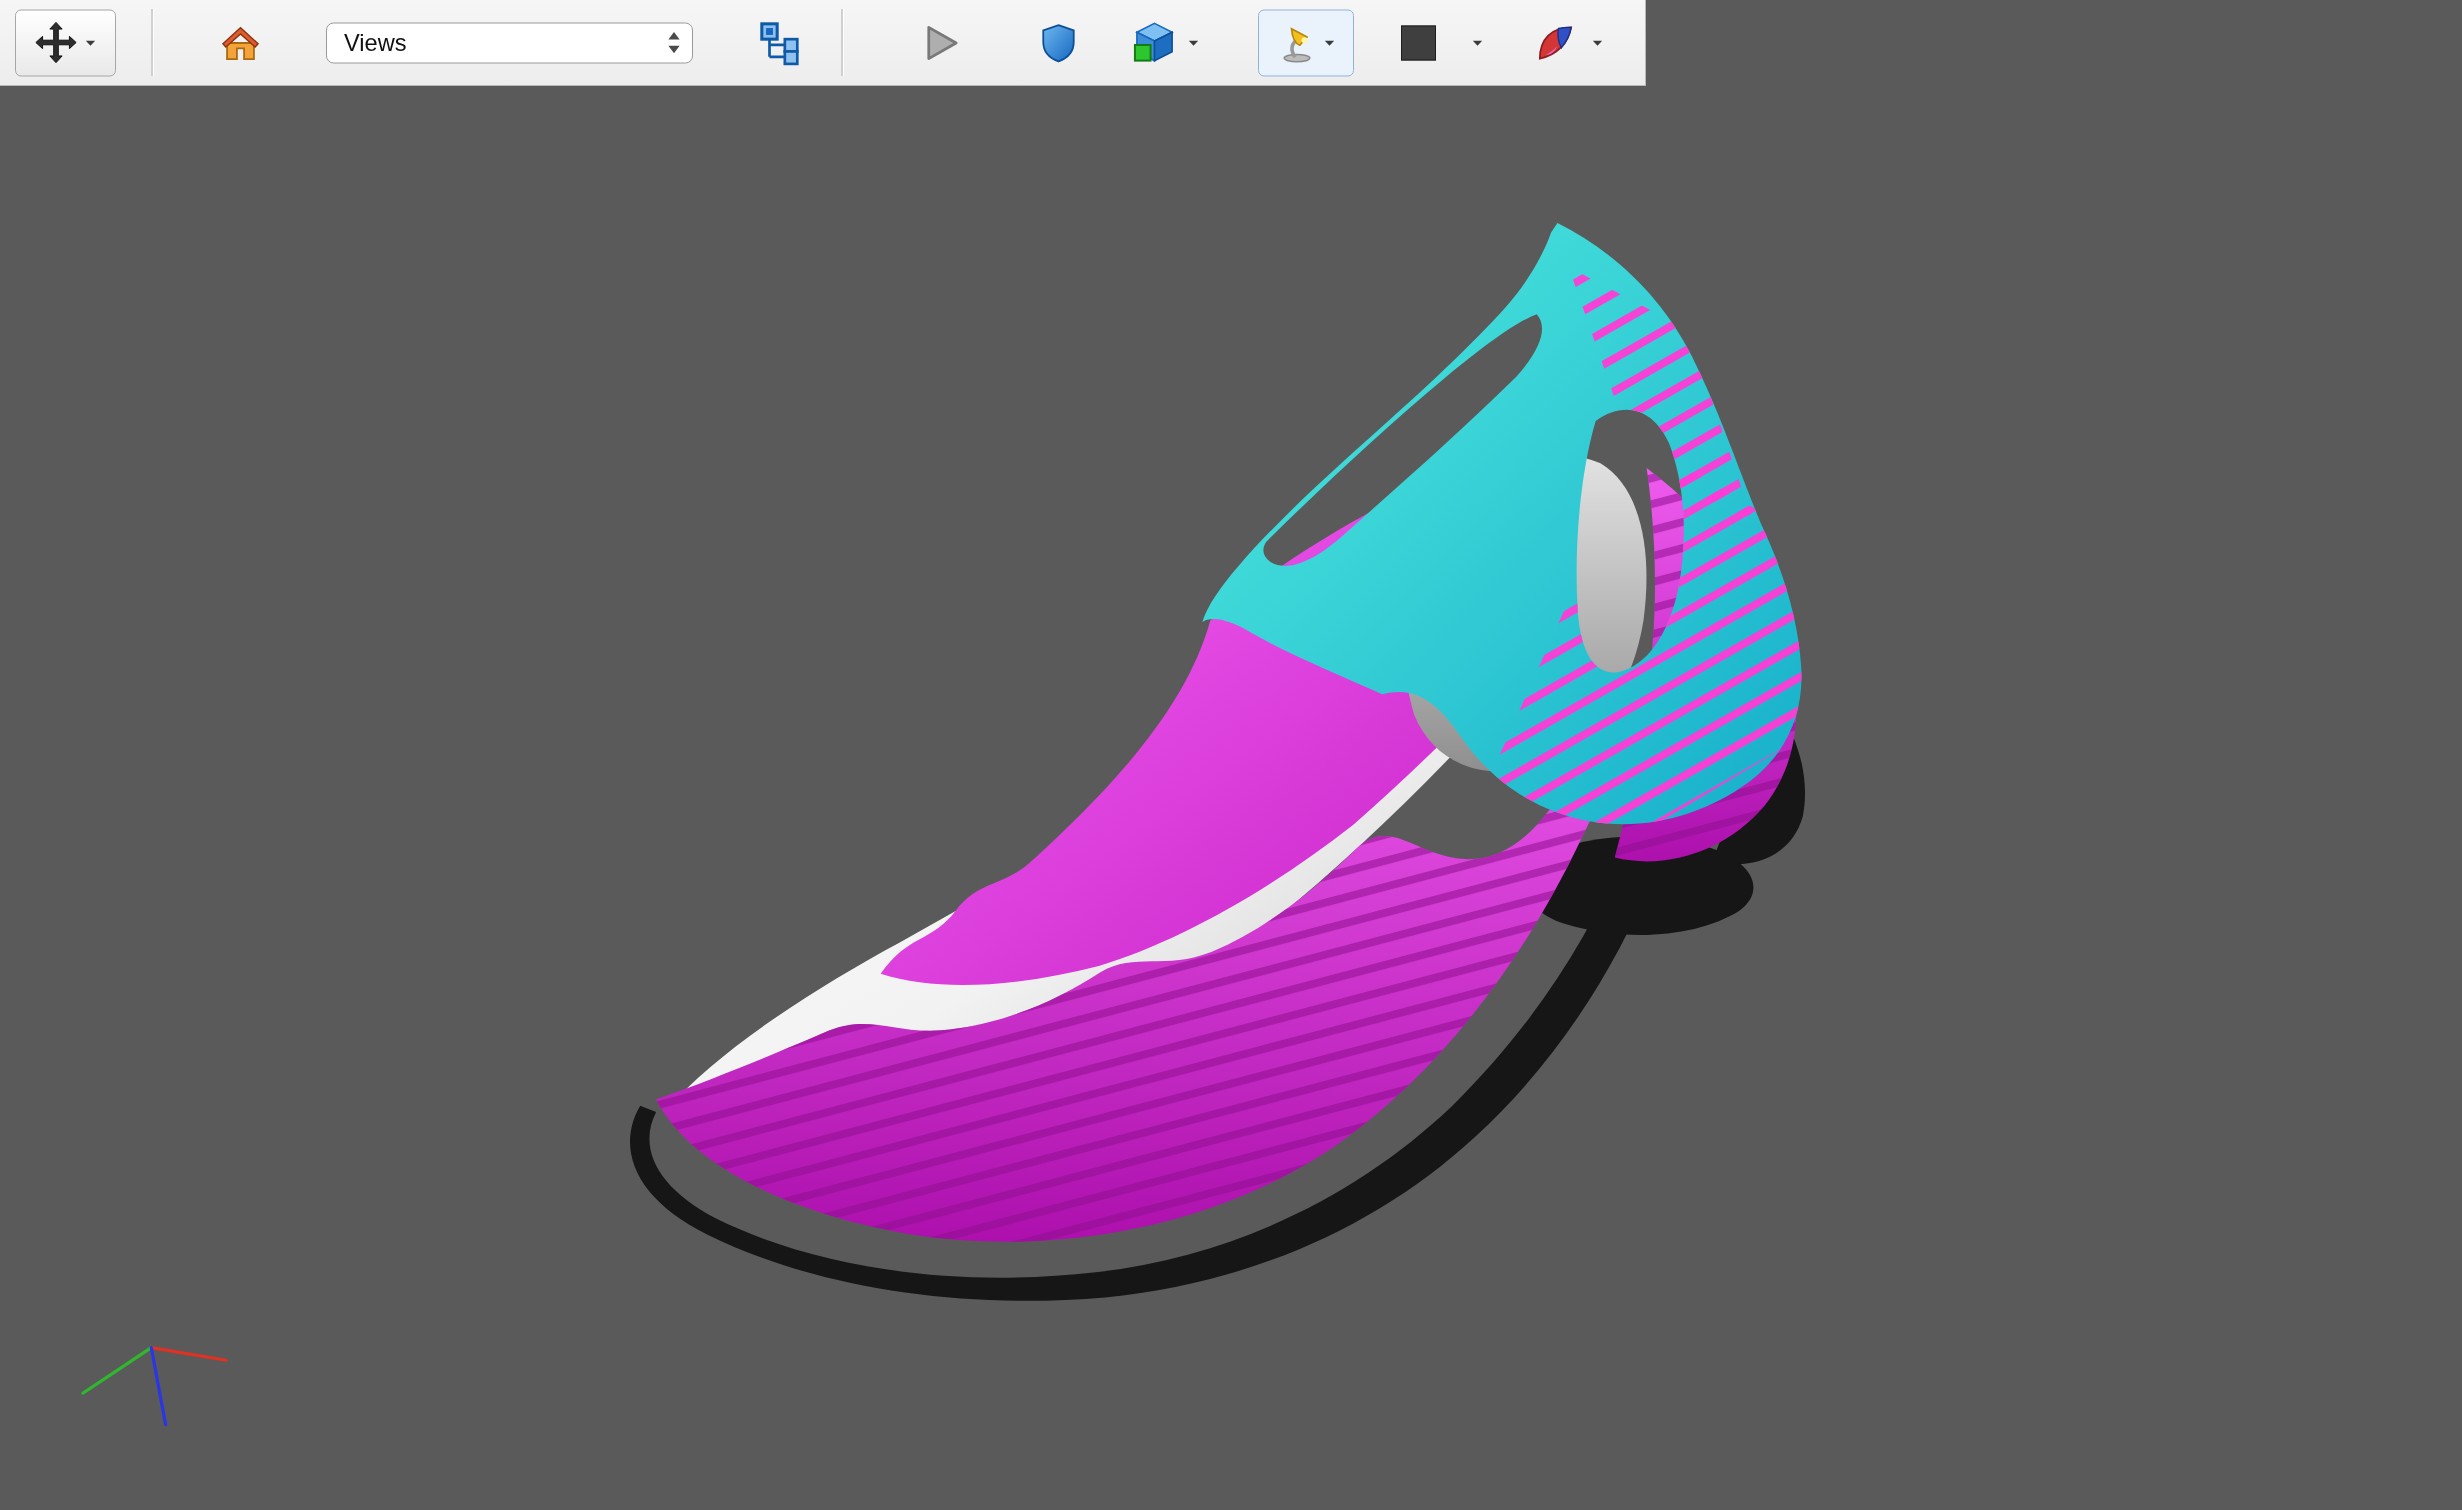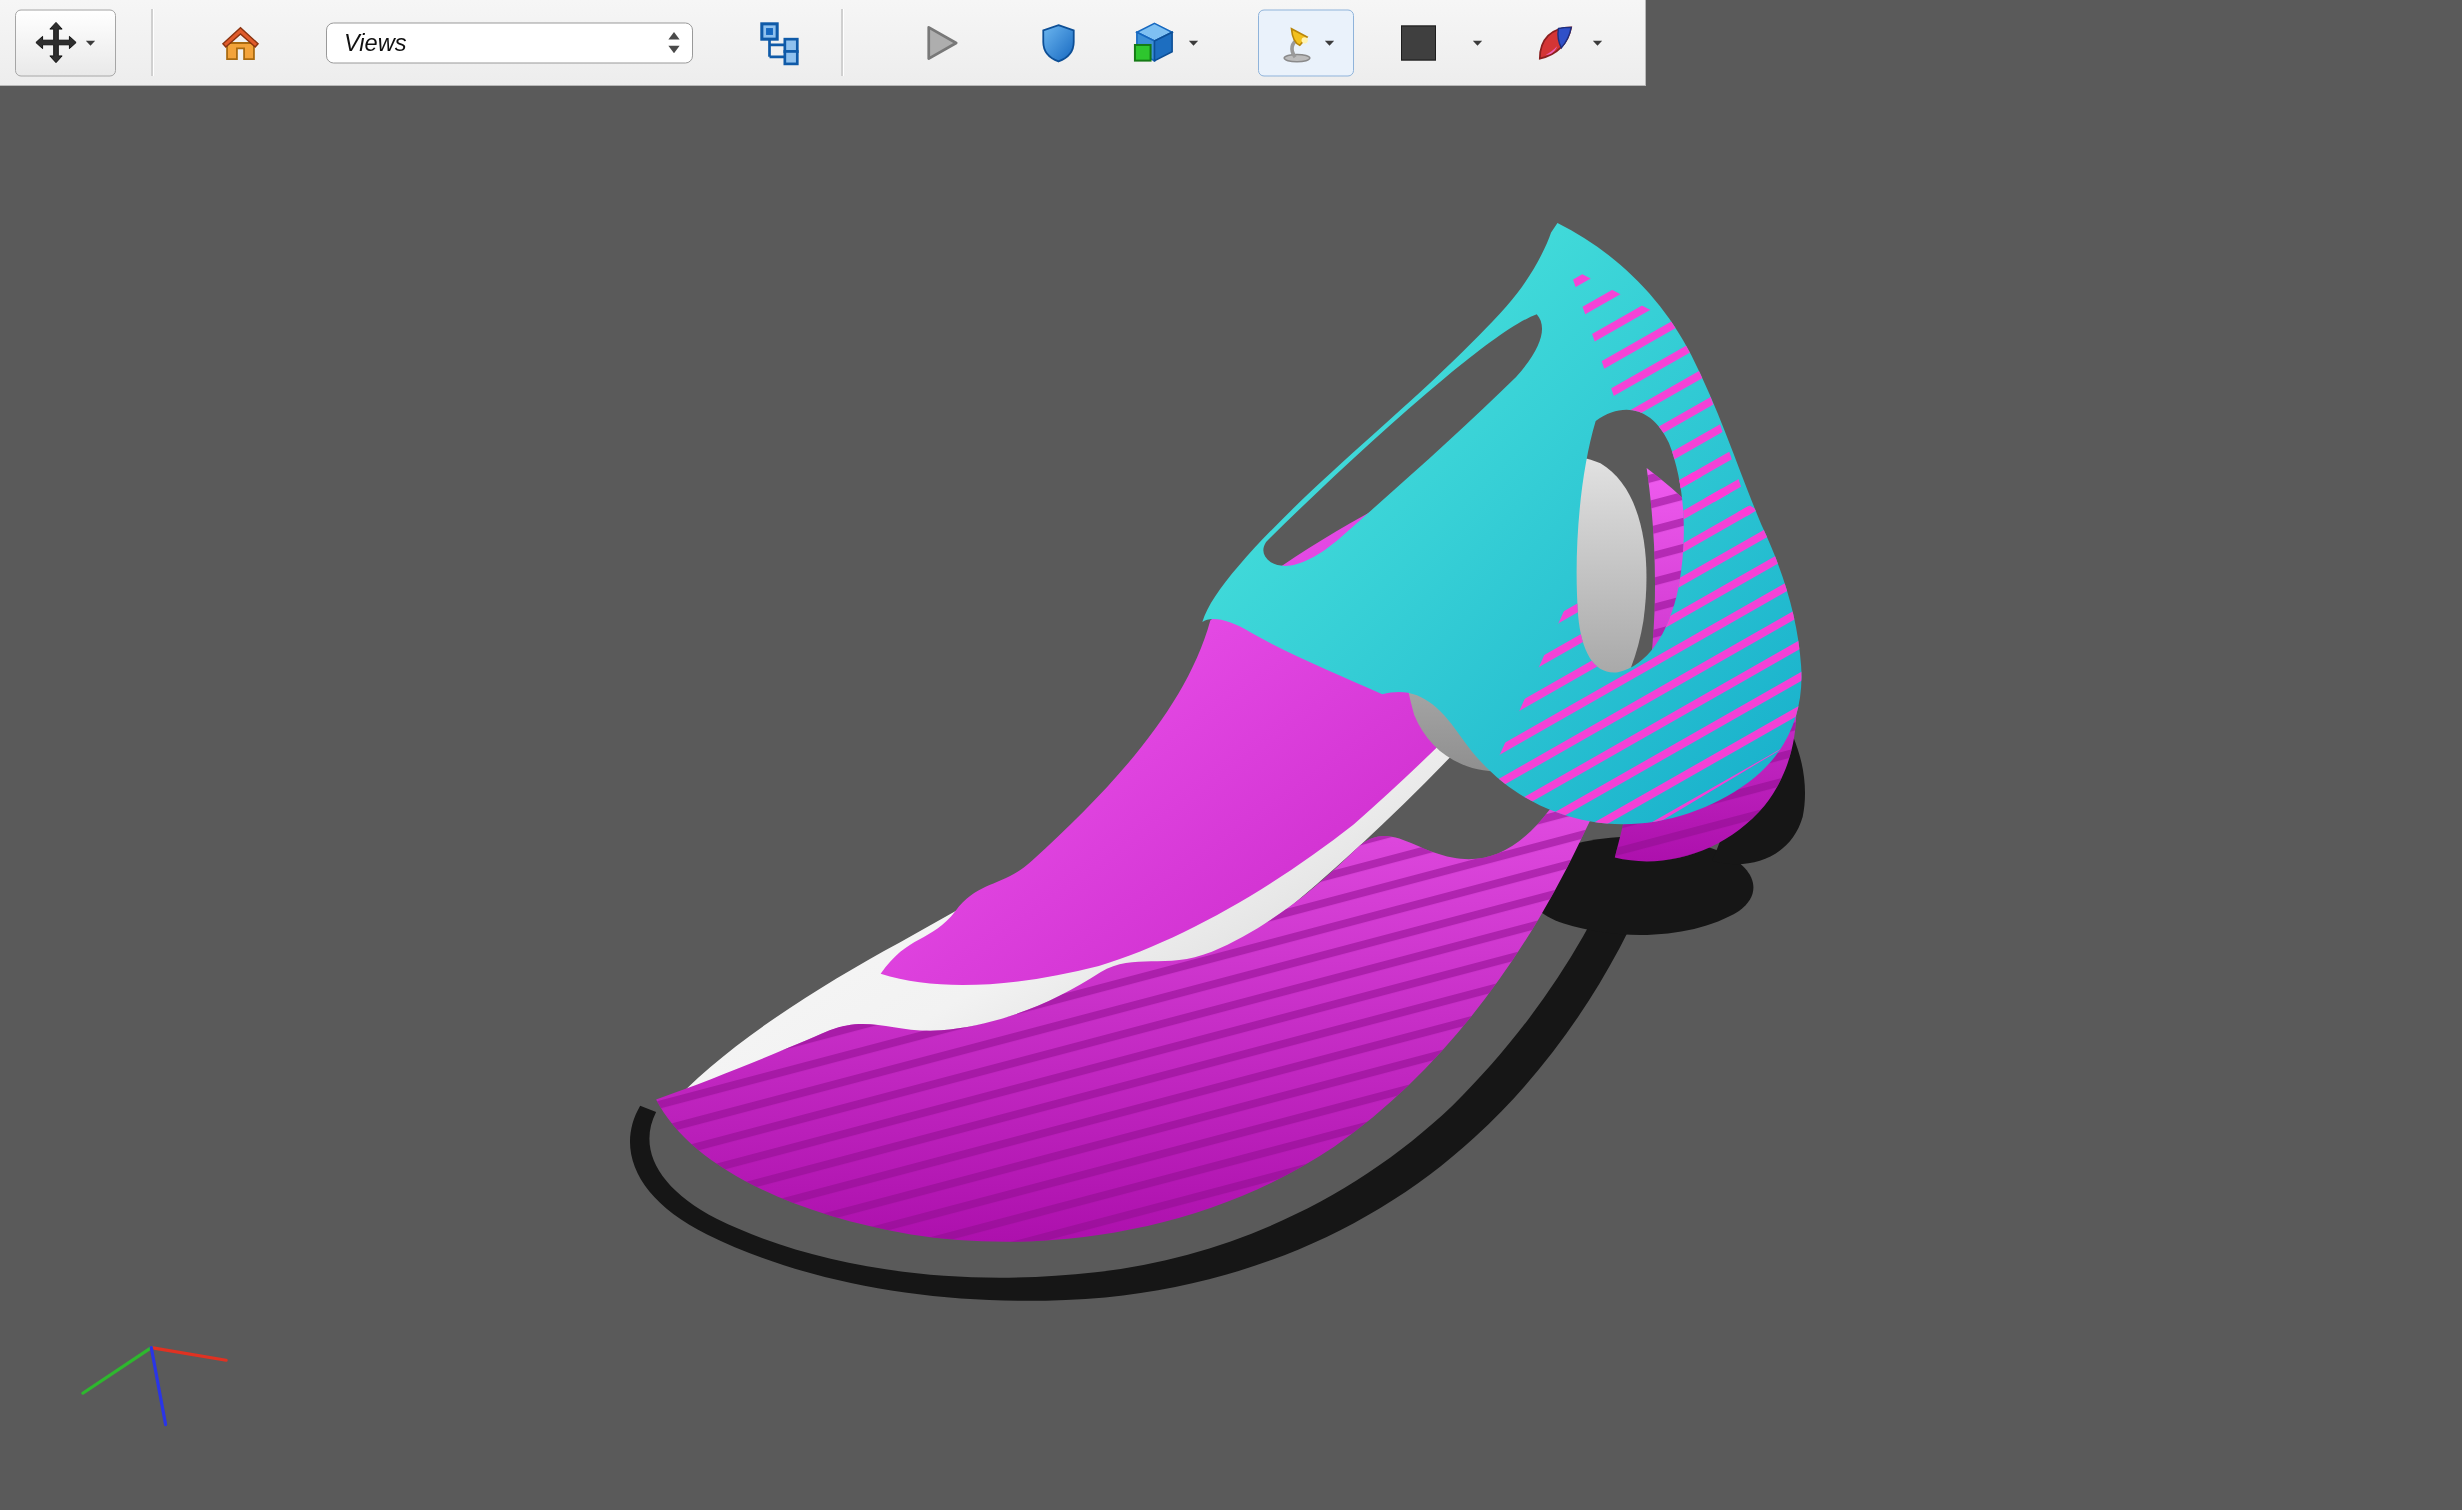--- a/index.html
+++ b/index.html
@@ -18,21 +18,21 @@
   
   #toolbar{
     position:absolute;top:0;left:0;z-index:10;
     width:1646px;height:86px;
     background:linear-gradient(#f6f6f6,#ededed);
     border-right:1.5px solid #b9b9b9;
     border-bottom:1.5px solid #b9b9b9;
     box-sizing:border-box;
   }
   .titem{position:absolute;top:50%;transform:translateY(-50%);display:flex;align-items:center;}
-  .btn{cursor:default;font-style:italic;}
+  .btn{cursor:default;}
   .boxbtn{
     border:1.5px solid #a6a6a6;border-radius:6px;
     background:linear-gradient(#ffffff,#e9e9e9);
     display:flex;align-items:center;justify-content:center;gap:4.6px;
   }
   .activebtn{
     border:1.5px solid #8fb3da;border-radius:6px;
     background:#eaf2fb;
     display:flex;align-items:center;justify-content:center;gap:3px;
   }

